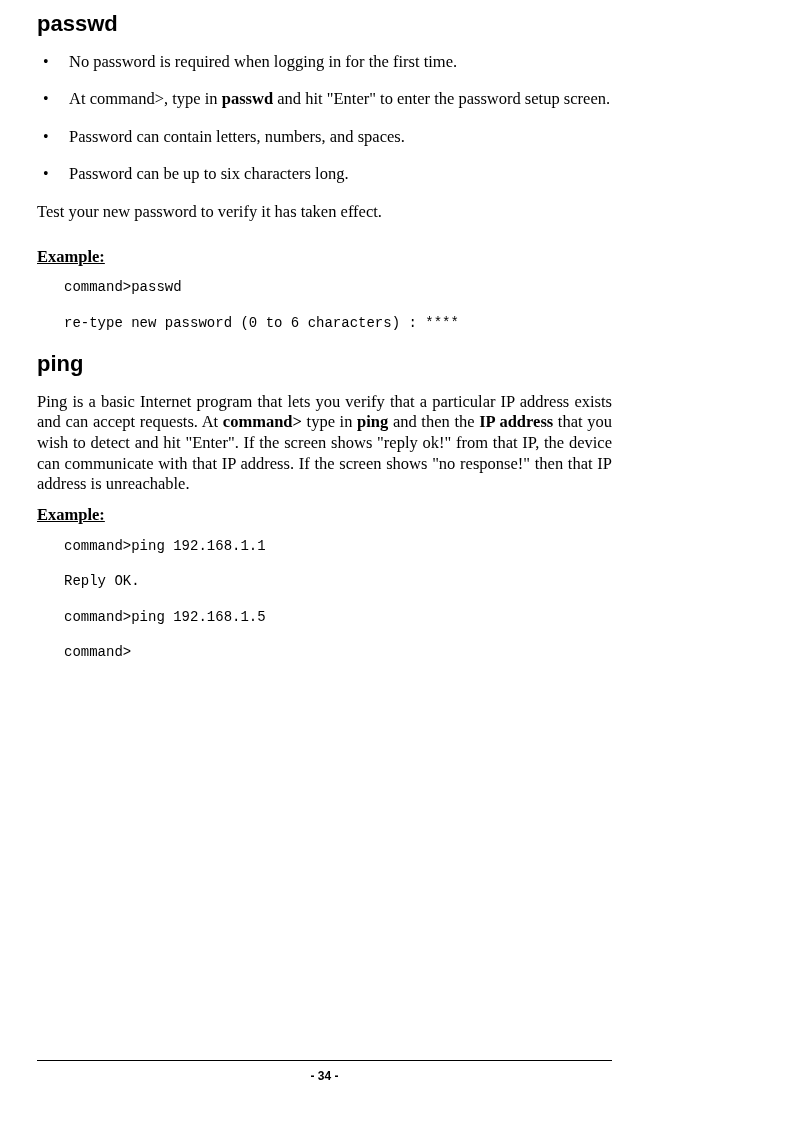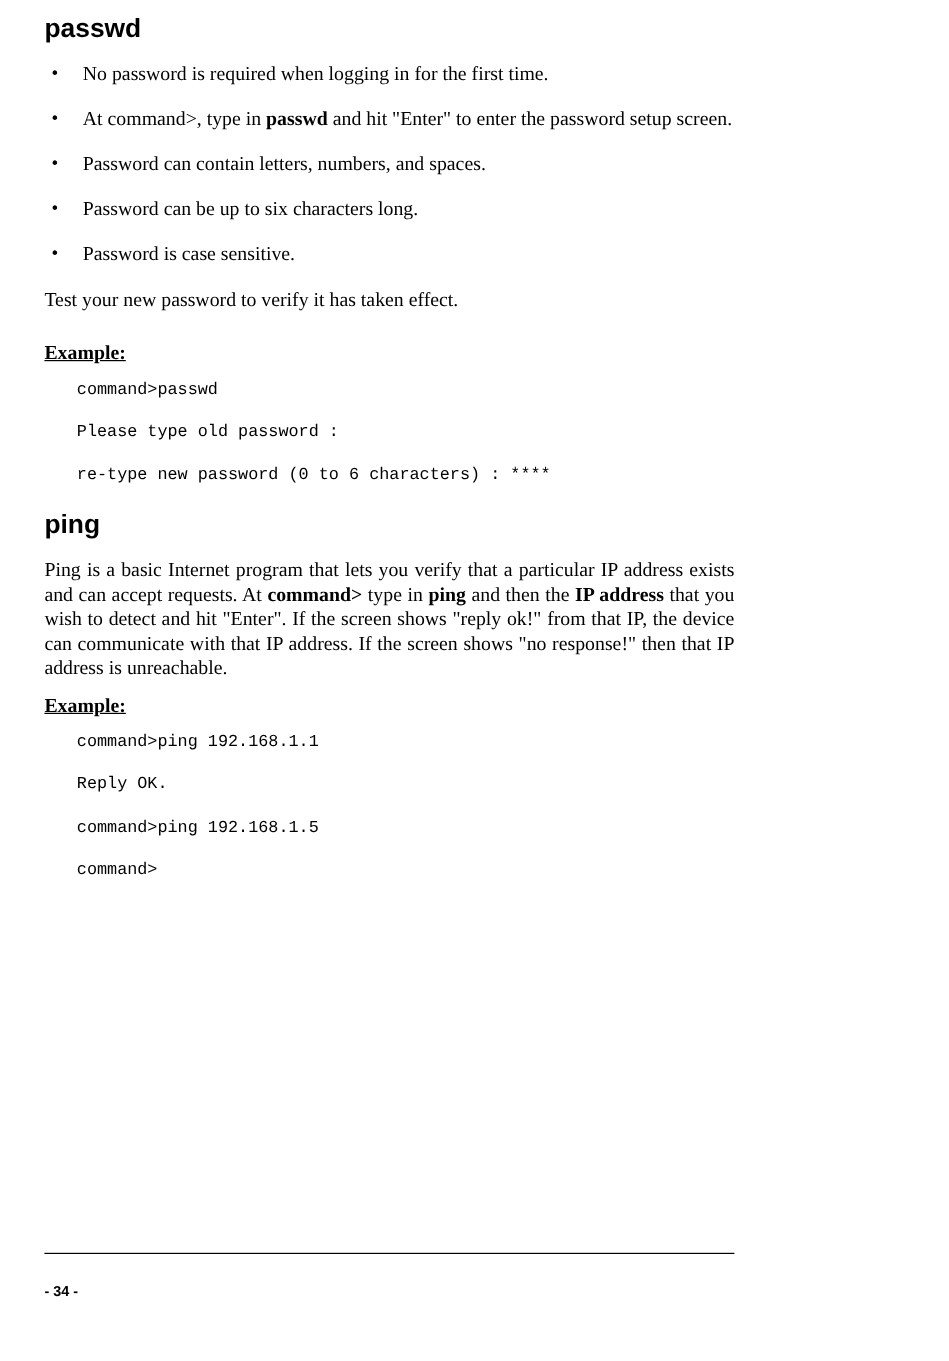--- a/index.html
+++ b/index.html
@@ -63,23 +63,24 @@
     font-family: "Courier New", Courier, monospace;
     font-size: 14px;
     margin: 0 0 18px 27px;
     white-space: pre;
   }
   .footer {
     position: absolute;
     left: 0;
     right: 0;
     bottom: 0;
+    text-align: center;
     border-top: 1px solid #000;
     margin: 0 35px 0 37px;
-    padding-top: 24px;
+    padding-top: 8px;
     font-family: Arial, Helvetica, sans-serif;
     font-weight: 700;
     font-size: 12px;
   }
   .content-area {
     padding-bottom: 70px;
   }
 </style>
 </head>
 <body>
@@ -87,29 +88,27 @@
 <div class="page">
   <div class="content-area">
 
     <h2>passwd</h2>
 
     <ul class="bullets">
       <li><span>No password is required when logging in for the first time.</span></li>
       <li><span>At command&gt;, type in </span><span class="bold">passwd</span><span> and hit "Enter" to enter the password setup screen.</span></li>
       <li><span>Password can contain letters, numbers, and spaces.</span></li>
       <li><span>Password can be up to six characters long.</span></li>
-      <li><span>Password is case sensitive.</span></li>
     </ul>
 
     <p class="body">Test your new password to verify it has taken effect.</p>
 
     <p class="example-label">Example:</p>
 
     <div class="code">command&gt;passwd</div>
-    <div class="code">Please type old password :</div>
     <div class="code">re-type new password (0 to 6 characters) : ****</div>
 
     <h2 class="ping">ping</h2>
 
     <p class="body">
       <span>Ping is a basic Internet program that lets you verify that a particular IP address exists and can accept requests. At </span><span class="bold">command&gt;</span><span> type in </span><span class="bold">ping</span><span> and then the </span><span class="bold">IP address</span><span> that you wish to detect and hit "Enter". If the screen shows "reply ok!" from that IP, the device can communicate with that IP address. If the screen shows "no response!" then that IP address is unreachable.</span>
     </p>
 
     <p class="example-label tight">Example:</p>
 

